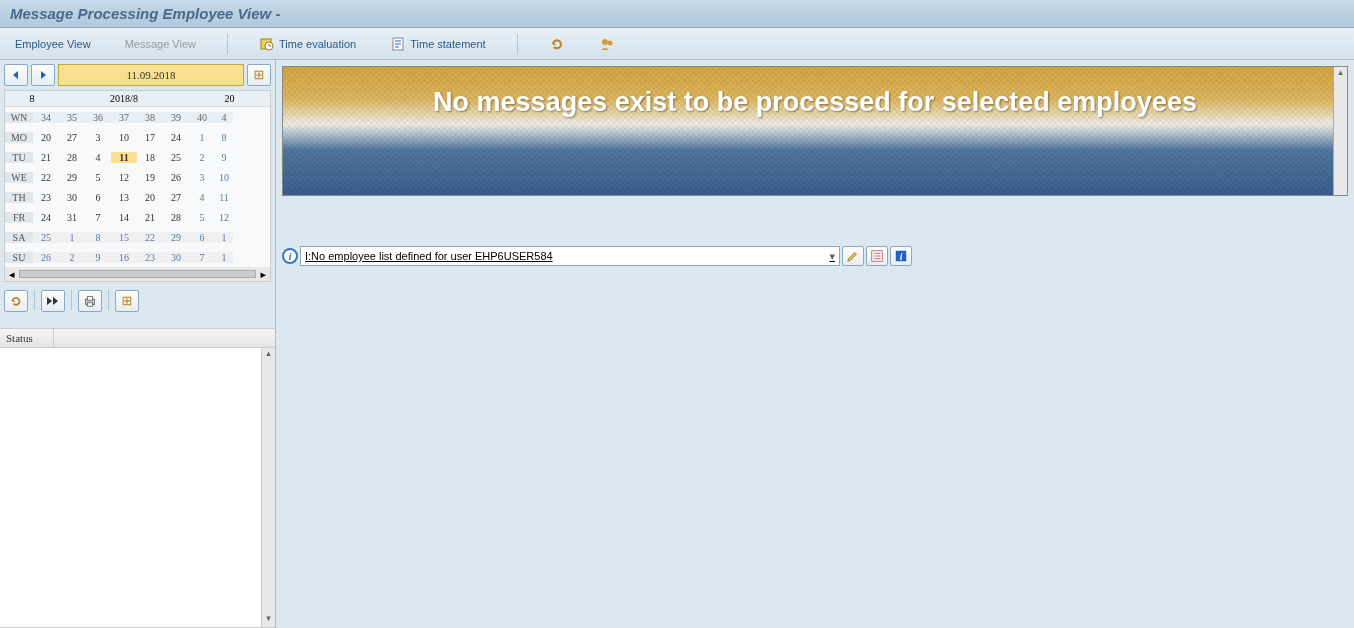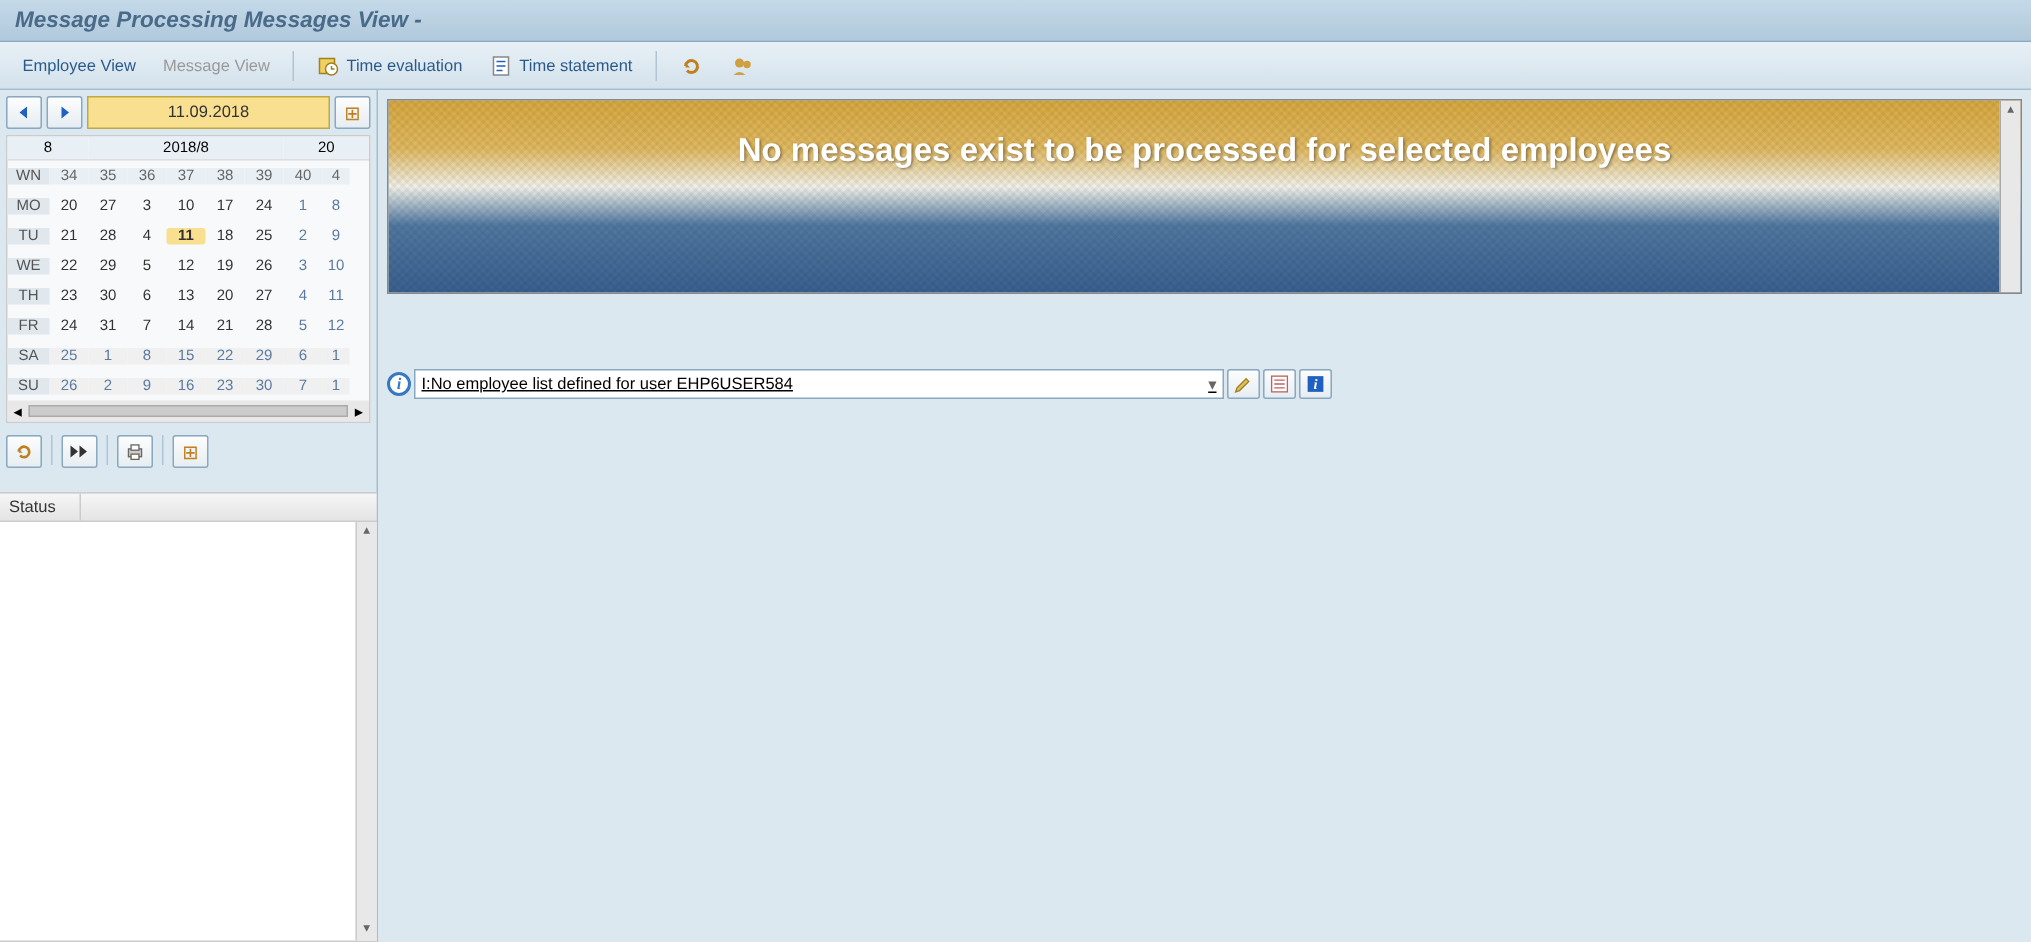--- a/index.html
+++ b/index.html
@@ -25,21 +25,21 @@
       font-style: italic;
       color: #4a6a8a;
     }
     .toolbar {
       background: linear-gradient(to bottom, #e8f0f6, #d4e2ec);
       height: 32px;
       padding: 2px 8px;
       border-bottom: 1px solid #a8bed0;
       display: flex;
       align-items: center;
-      gap: 4px;
+      gap: 20px;
     }
     .toolbar-btn {
       display: inline-flex;
       align-items: center;
       padding: 2px 6px;
       font-size: 11px;
       color: #2a5a8a;
       cursor: pointer;
       border: 1px solid transparent;
       border-radius: 2px;
@@ -50,25 +50,26 @@
     .icon-16 {
       width: 16px;
       height: 16px;
       display: inline-block;
     }
     .main-area {
       display: flex;
       height: calc(100% - 60px);
     }
     .left-panel {
-      width: 252px;
+      width: 276px;
       background: #dce8f0;
       border-right: 1px solid #a8bed0;
       display: flex;
       flex-direction: column;
+      font-family: Liberation Serif, serif;
     }
     .nav-row {
       display: flex;
       align-items: center;
       padding: 4px;
       gap: 3px;
     }
     .nav-btn, .small-btn {
       width: 24px;
       height: 22px;
@@ -190,21 +191,21 @@
       inset: 0;
       background-image: repeating-linear-gradient(45deg, rgba(0,0,0,0.04) 0, rgba(0,0,0,0.04) 2px, transparent 2px, transparent 4px),
                         repeating-linear-gradient(-45deg, rgba(0,0,0,0.04) 0, rgba(0,0,0,0.04) 2px, transparent 2px, transparent 4px);
     }
     .banner-text {
       position: absolute;
       top: 20px;
       left: 0;
       right: 0;
       text-align: center;
-      font-size: 22px;
+      font-size: 27px;
       font-weight: bold;
       color: #fff;
       text-shadow: 1px 1px 2px rgba(0,0,0,0.4);
     }
     .banner-scroll {
       position: absolute;
       right: 0;
       top: 0;
       bottom: 0;
       width: 14px;
@@ -256,21 +257,21 @@
       justify-content: center;
       cursor: pointer;
     }
     .svg-arrow-left, .svg-arrow-right { fill: #2060c0; }
     .layout-icon::before { content: "⊞"; color: #c08020; font-size: 13px; }
   </style>
 </head>
 <body>
 
 <div class="title-bar">
-  <span class="title-text">Message Processing Messages View -</span>
+  <span class="title-text">Message Processing Employee View -</span>
 </div>
 
 <div class="toolbar">
   <span class="toolbar-btn">Employee View</span>
   <span class="toolbar-btn disabled">Message View</span>
   <span class="toolbar-sep"></span>
   <span class="toolbar-btn">
     <span class="icon-16">
       <svg viewBox="0 0 16 16">
           <rect x="2" y="3" width="10" height="10" fill="#f0d060" stroke="#a08020"></rect>

